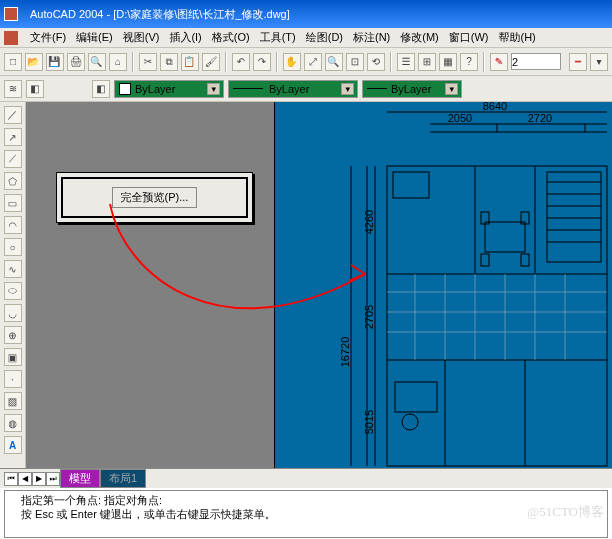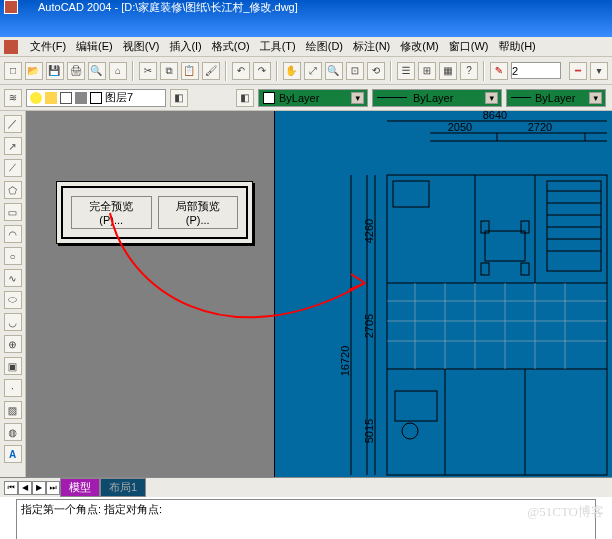--- a/index.html
+++ b/index.html
@@ -1,17 +1,17 @@
 <!DOCTYPE html>
 <html><head>
 <meta charset="utf-8">
 <style>
 *{box-sizing:border-box;margin:0;padding:0;font-family:"SimSun","Microsoft YaHei",sans-serif;font-size:11px;}
 body{width:612px;height:539px;background:#fff;overflow:hidden;position:relative;}
-.titlebar{height:37px;background:linear-gradient(#0058c8,#3a8cff);color:#fff;display:flex;align-items:flex-start;padding:0 4px;gap:20px;}
+.titlebar{height:28px;background:linear-gradient(#0058c8,#3a8cff);color:#fff;display:flex;align-items:center;padding:0 4px;gap:12px;}
 .titlebar .icon{width:14px;height:14px;background:#c0503a;border:1px solid #fff;}
 .menubar{height:20px;background:#eceae5;display:flex;align-items:center;gap:2px;padding:2px 4px;border-bottom:1px solid #c7c2b7;}
 .menubar .sys{width:14px;height:14px;background:#c0503a;margin-right:6px;}
 .menubar span{padding:1px 4px;cursor:default;}
 .toolbar{height:28px;background:#eceae5;border-bottom:1px solid #c7c2b7;display:flex;align-items:center;gap:3px;padding:2px 4px;}
 .tb-ico{width:18px;height:18px;border:1px solid #b7b1a2;background:#f6f4ee;display:flex;align-items:center;justify-content:center;font-size:10px;color:#444;}
 .sep{width:2px;height:20px;border-left:1px solid #b7b1a2;border-right:1px solid #fff;margin:0 2px;}
 .lw-combo{width:50px;height:17px;border:1px solid #999;background:#fff;}
 .prop-row{height:26px;background:#eceae5;border-bottom:1px solid #c7c2b7;display:flex;align-items:center;gap:4px;padding:2px 4px;}
 .layerbox{display:flex;align-items:center;border:1px solid #999;background:#fff;height:18px;padding:0 3px;gap:3px;min-width:140px;}
@@ -25,21 +25,21 @@
 .dialog{position:absolute;left:30px;top:70px;width:197px;background:#eceae5;border:1px solid #000;box-shadow:2px 2px 0 #000;}
 .dialog-inner{border:2px solid #000;margin:4px;padding:8px;display:flex;gap:6px;justify-content:center;background:#eceae5;}
 .dialog button{padding:2px 8px;border:1px solid #888;background:#eceae5;font-size:11px;}
 .drawing{flex:1;background:#0369a1;position:relative;border-left:1px solid #000;overflow:hidden;}
 .drawing svg{position:absolute;left:0;top:0;}
 .arrow{position:absolute;left:105px;top:97px;pointer-events:none;}
 .tabs{height:20px;background:#eceae5;border-top:1px solid #888;display:flex;align-items:center;padding:0 4px;gap:0;}
 .tabnav{width:14px;height:14px;border:1px solid #888;background:#fff;display:flex;align-items:center;justify-content:center;font-size:8px;}
 .tab{padding:1px 8px;border:1px solid #888;background:#0c4a6e;}
 .tab.active{background:#a21caf;color:#fff;}
-.cmdline{height:48px;background:#fff;border:1px solid #888;margin:2px 16px;padding:2px 4px;font-size:11px;line-height:14px;overflow:hidden;}
+.cmdline{height:48px;background:#fff;border:1px solid #888;margin:2px 4px;padding:2px 16px;font-size:11px;line-height:14px;overflow:hidden;}
 .watermark{position:absolute;right:8px;bottom:18px;font-size:13px;color:#d9d9d9;font-family:Liberation Serif, serif;font-weight:500;}
 .linesep{height:4px;border-top:2px solid #000;}
 </style>
 </head>
 <body>
 
 <div class="titlebar">
   <span class="icon"></span>
   <span>AutoCAD 2004 - [D:\家庭装修\图纸\长江村_修改.dwg]</span>
 </div>
@@ -88,28 +88,20 @@
   <div class="sep"></div>
   <div class="tb-ico" style="color:#b00">✎</div>
   <input class="lw-combo" value="2" style="">
   <div style="flex:1"></div>
   <div class="tb-ico" style="color:#c33">━</div>
   <div class="tb-ico">▾</div>
 </div>
 
 <div class="prop-row">
   <div class="tb-ico">≋</div>
-  <div class="layerbox">
-    <span class="small-ico" style="background:#ffeb3b;border-radius:50%"></span>
-    <span class="small-ico" style="background:#ffd54f"></span>
-    <span class="small-ico" style="border:1px solid #555"></span>
-    <span class="small-ico" style="background:#888"></span>
-    <span class="small-ico" style="background:#fff;border:1px solid #000"></span>
-    <span>图层7</span>
-  </div>
   <div class="tb-ico">◧</div>
   <div style="width:40px"></div>
   <div class="tb-ico">◧</div>
   <div class="combo" style="max-width:110px">
     <span class="small-ico" style="background:#fff;border:1px solid #000;margin-right:4px"></span>
     <span>ByLayer</span>
   </div>
   <div class="combo" style="max-width:130px">
     <span style="border-top:1px solid #000;width:30px;margin-right:6px"></span>
     <span>ByLayer</span>
@@ -137,21 +129,20 @@
     <div class="tb-ico">·</div>
     <div class="tb-ico">▨</div>
     <div class="tb-ico">◍</div>
     <div class="tb-ico" style="color:#06c;font-weight:bold">A</div>
   </div>
 
   <div class="gray">
     <div class="dialog">
       <div class="dialog-inner">
         <button>完全预览(P)...</button>
-        <button>局部预览(P)...</button>
       </div>
     </div>
   </div>
 
   <div class="drawing">
     <svg width="340" height="370">
       <g stroke="#000" fill="none" stroke-width="1">
         <rect x="112" y="64" width="220" height="300"></rect>
         <line x1="112" y1="10" x2="332" y2="10"></line>
         <line x1="155" y1="22" x2="332" y2="22"></line>
@@ -218,16 +209,17 @@
   <div class="tabnav">⏮</div>
   <div class="tabnav">◀</div>
   <div class="tabnav">▶</div>
   <div class="tabnav">⏭</div>
   <div class="tab active">模型</div>
   <div class="tab" style="color:#aaa">布局1</div>
 </div>
 
 <div class="cmdline">
   <div>指定第一个角点: 指定对角点:</div>
+  <div>按 Esc 或 Enter 键退出，或单击右键显示快捷菜单。</div>
 </div>
 <div class="linesep"></div>
 
 <div class="watermark">@51CTO博客</div>
 
 </body></html>

